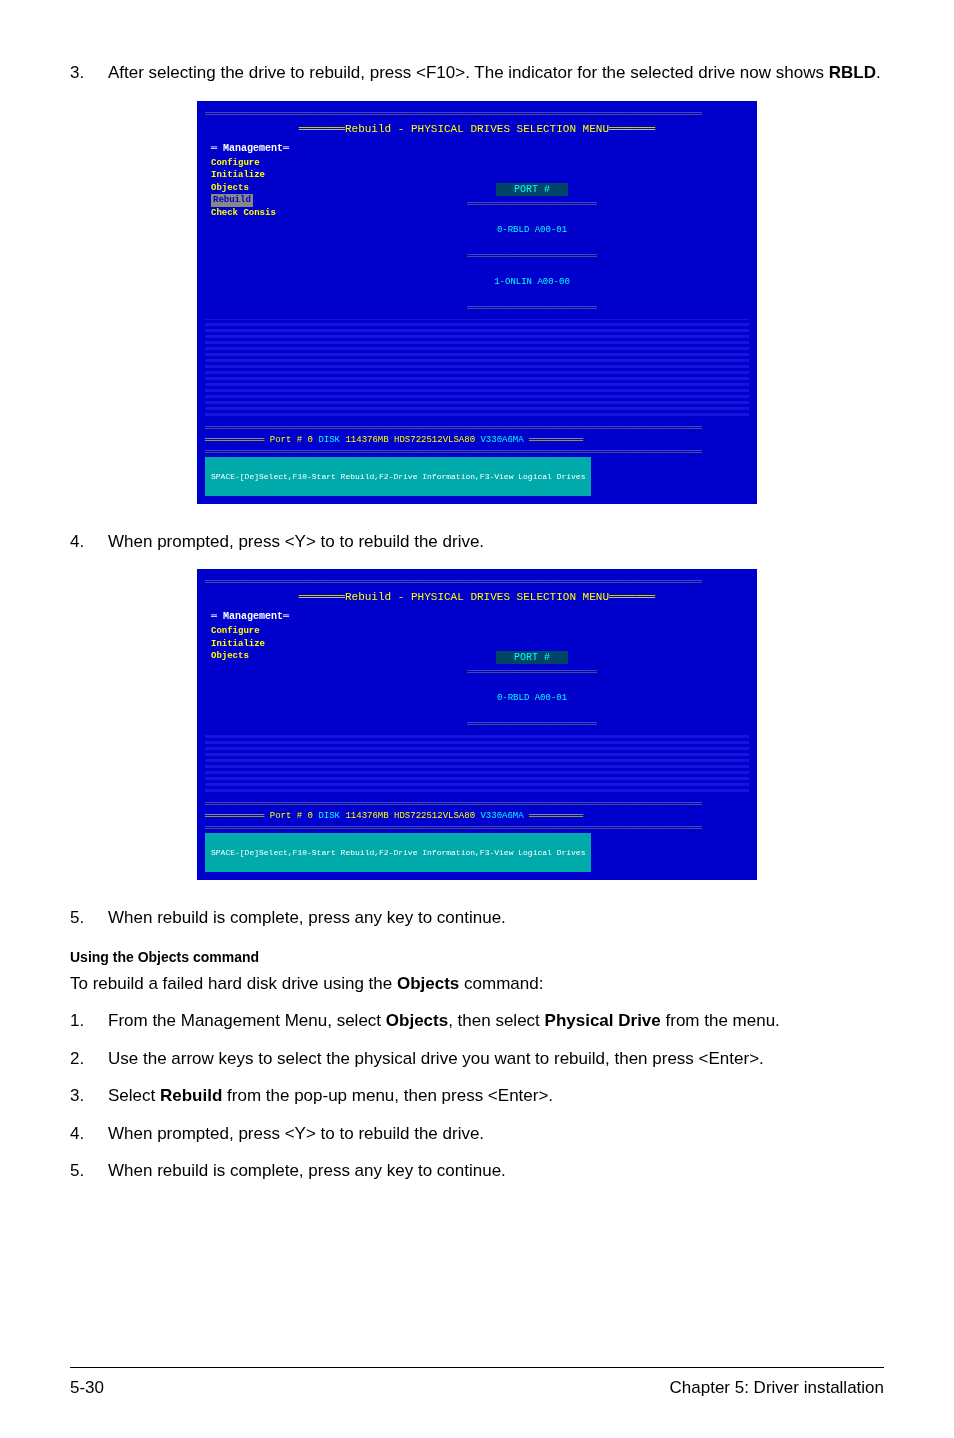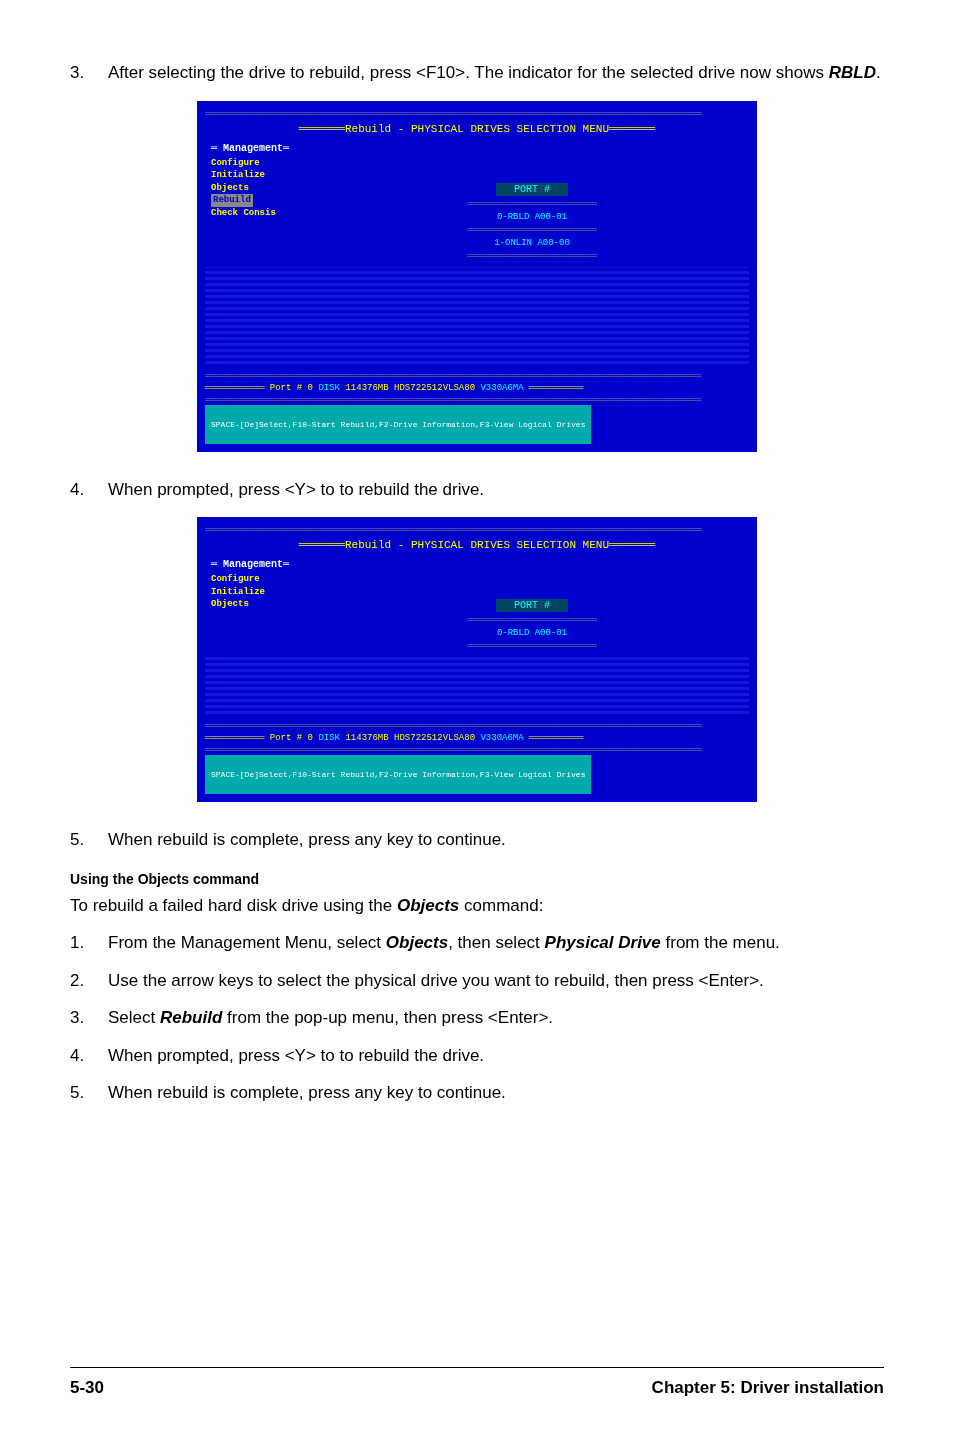--- a/index.html
+++ b/index.html
@@ -28,21 +28,20 @@
     }
     .step-num {
       min-width: 38px;
       flex-shrink: 0;
     }
     .step-text {
       flex: 1;
     }
     .bold {
       font-weight: bold;
-      font-style: italic;
     }
     .screenshot {
       display: block;
       margin: 15px auto 25px auto;
       background: #0000cc;
       width: 560px;
       position: relative;
       padding: 8px;
       font-family: 'Courier New', monospace;
       font-size: 10px;
@@ -95,21 +94,21 @@
       background: #004466;
       display: inline-block;
       padding: 1px 18px;
       font-size: 10px;
       margin-bottom: 3px;
       margin-top: 42px;
     }
     .scr-drive-line {
       color: #00ffff;
       font-size: 9px;
-      margin: 3px 0;
+      margin: 16px 0;
     }
     .scr-rebuild-bar {
       background: #aa0000;
       color: #ffff00;
       padding: 6px 10px;
       margin: 8px 4px;
       font-size: 10px;
     }
     .scr-striped {
       height: 60px;
@@ -151,21 +150,21 @@
     .intro {
       font-size: 17px;
       line-height: 1.5;
       margin-bottom: 12px;
     }
     .footer-bar {
       border-top: 1px solid #000;
       padding-top: 10px;
       display: flex;
       justify-content: space-between;
-      font-weight: bold;
+      font-weight: normal;
       font-size: 17px;
       margin-top: 50px;
     }
   </style>
 </head>
 <body>
 
 <div class="content">
 
 <div class="numbered-step">

